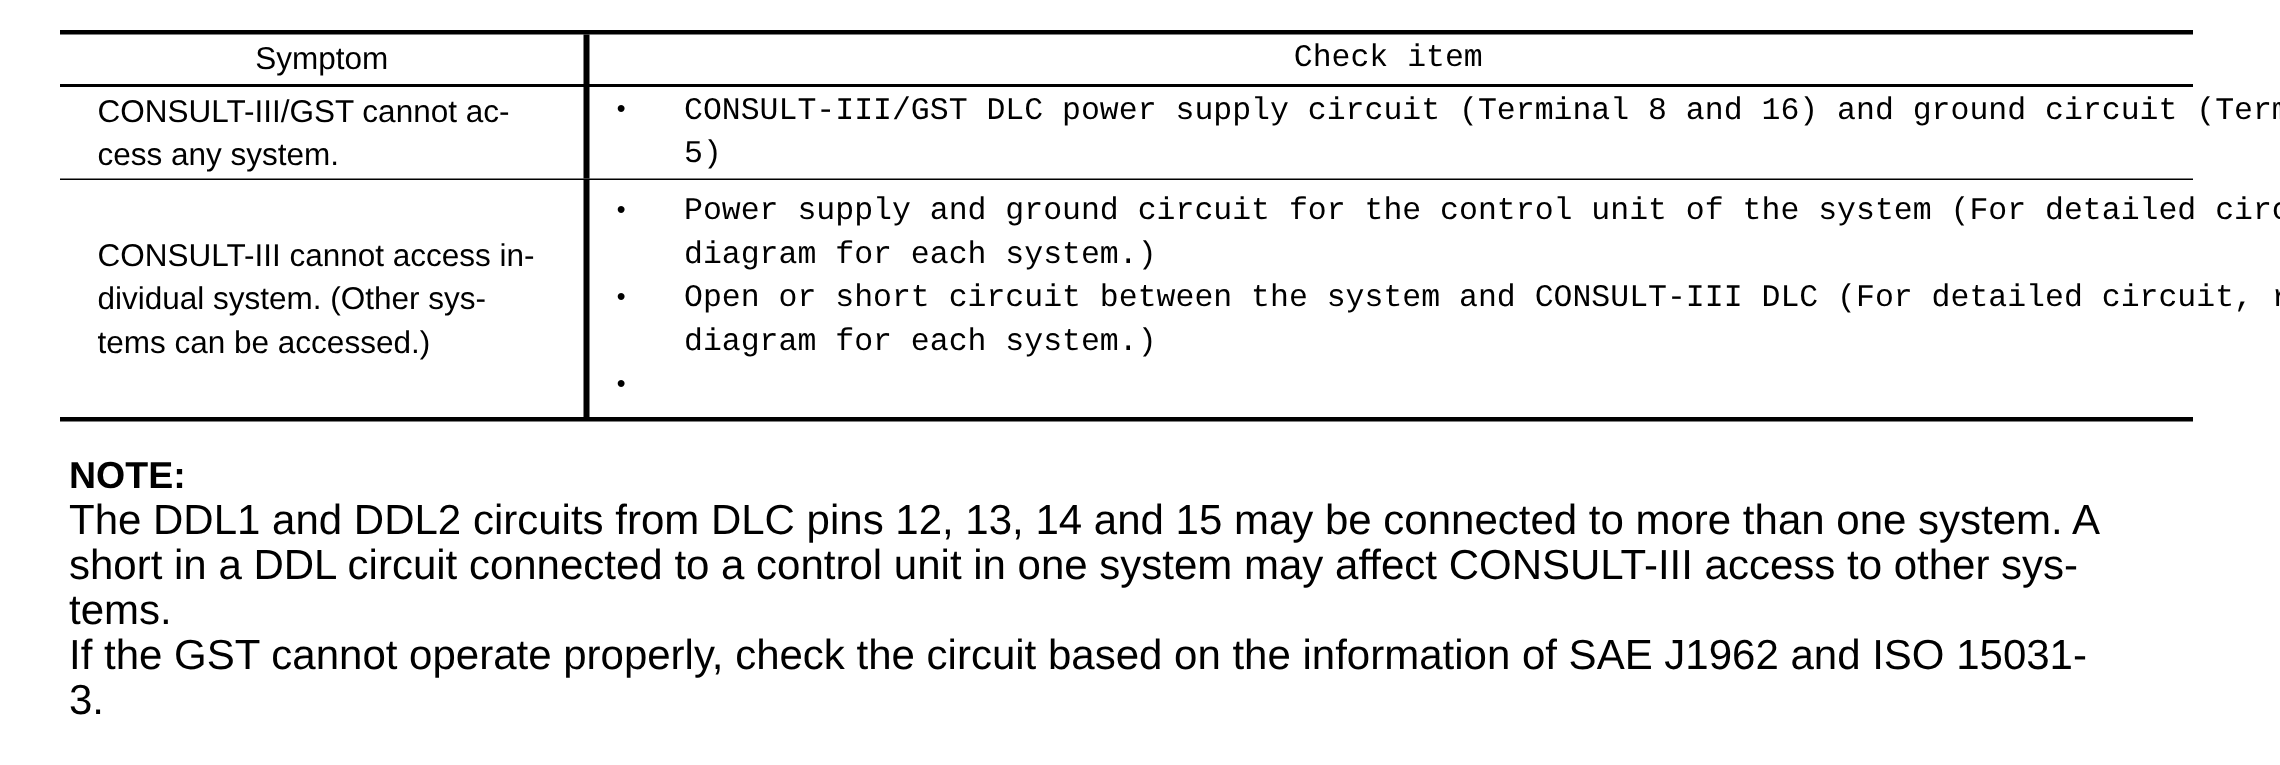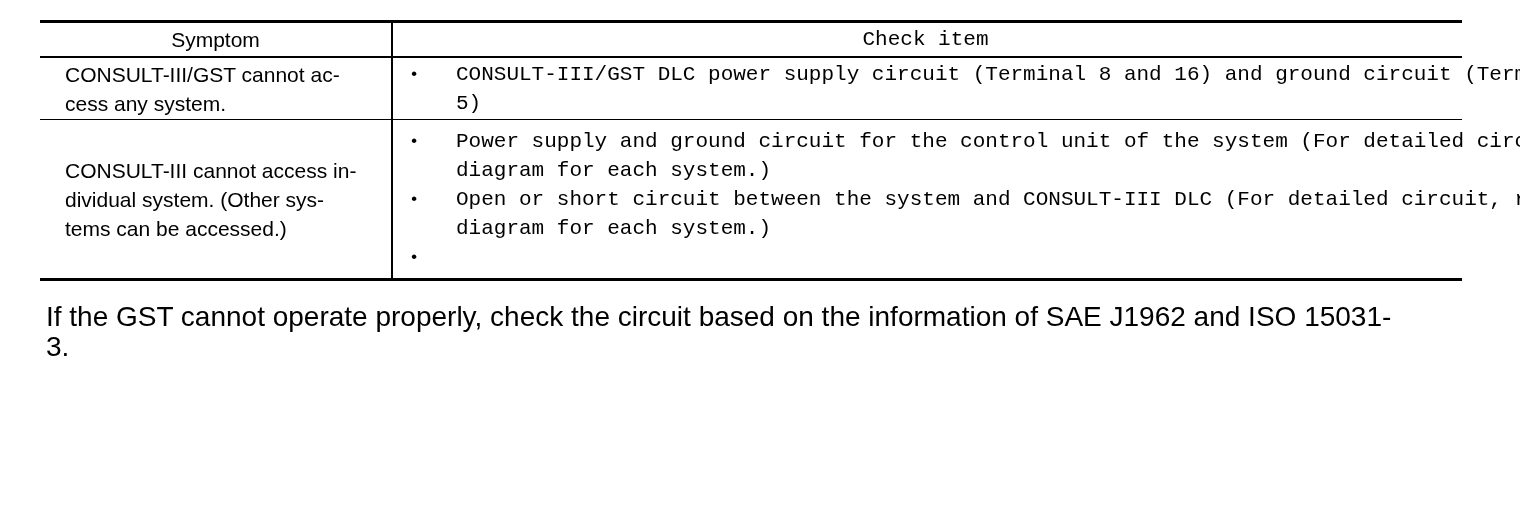--- a/index.html
+++ b/index.html
@@ -22,21 +22,21 @@
     font-size: 21px;
     line-height: 29px;
   }
   .t-row { display: flex; width: 100%; }
   .header-row { height: 35px; border-bottom: 2px solid #000; }
   .row-1 { height: 62px; border-bottom: 1px solid #000; }
   .row-2 { height: 158px; }
 
   .col-symptom {
     width: 353px; flex: none;
-    border-right: 2px solid #000000;
+    border-right: 4px solid #000000;
     display: flex; align-items: center;
   }
   .col-check {
     flex: 1;
     display: flex; flex-direction: column; justify-content: center;
     padding-left: 16px; padding-right: 4px; font-family: Liberation Mono, monospace;
   }
   .header-row .col-symptom,
   .header-row .col-check {
     justify-content: center; align-items: center;
@@ -112,15 +112,19 @@
 
       <div class="bullet-item">
         <span class="bullet-marker">•</span>
       </div>
 
     </div>
   </div>
 </div>
 
 <div class="note-section">
+  <div class="note-label">NOTE:</div>
+  <div class="note-paragraph">The DDL1 and DDL2 circuits from DLC pins 12, 13, 14 and 15 may be connected to more than one system. A
+short in a DDL circuit connected to a control unit in one system may affect CONSULT-III access to other sys-
+tems.</div>
   <div class="note-paragraph">If the GST cannot operate properly, check the circuit based on the information of SAE J1962 and ISO 15031-
 3.</div>
 </div>
 
 </body></html>

